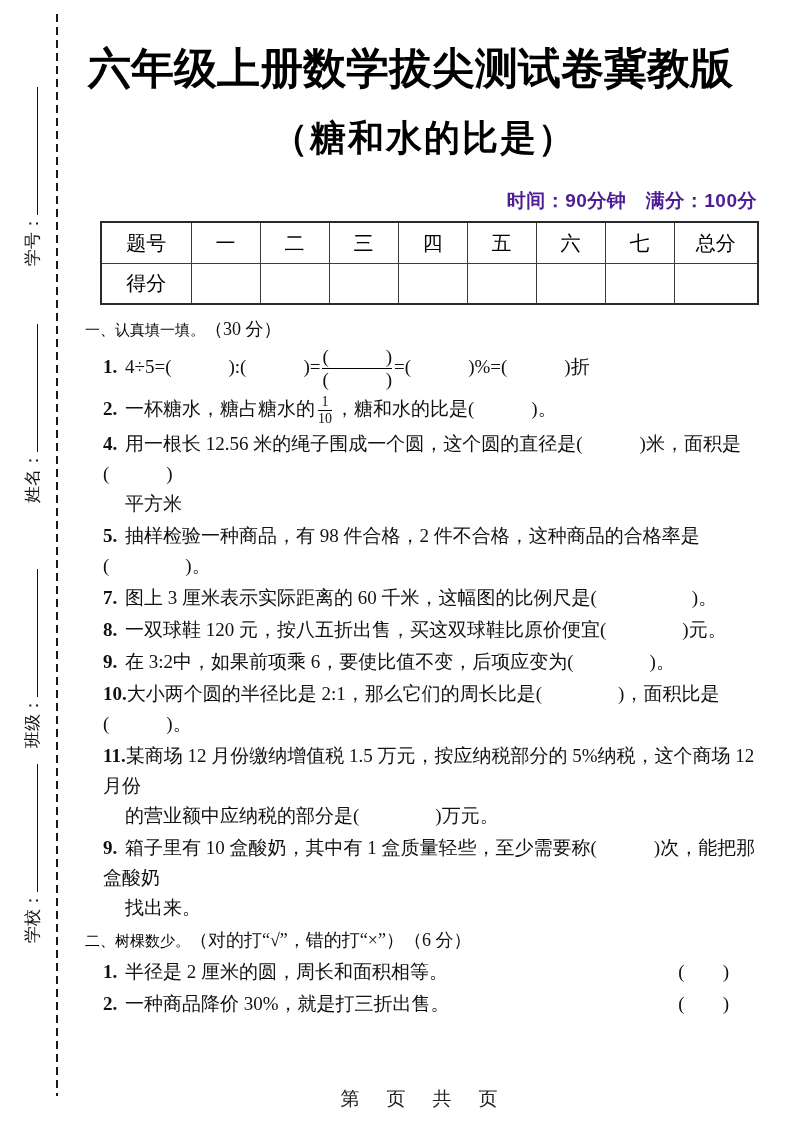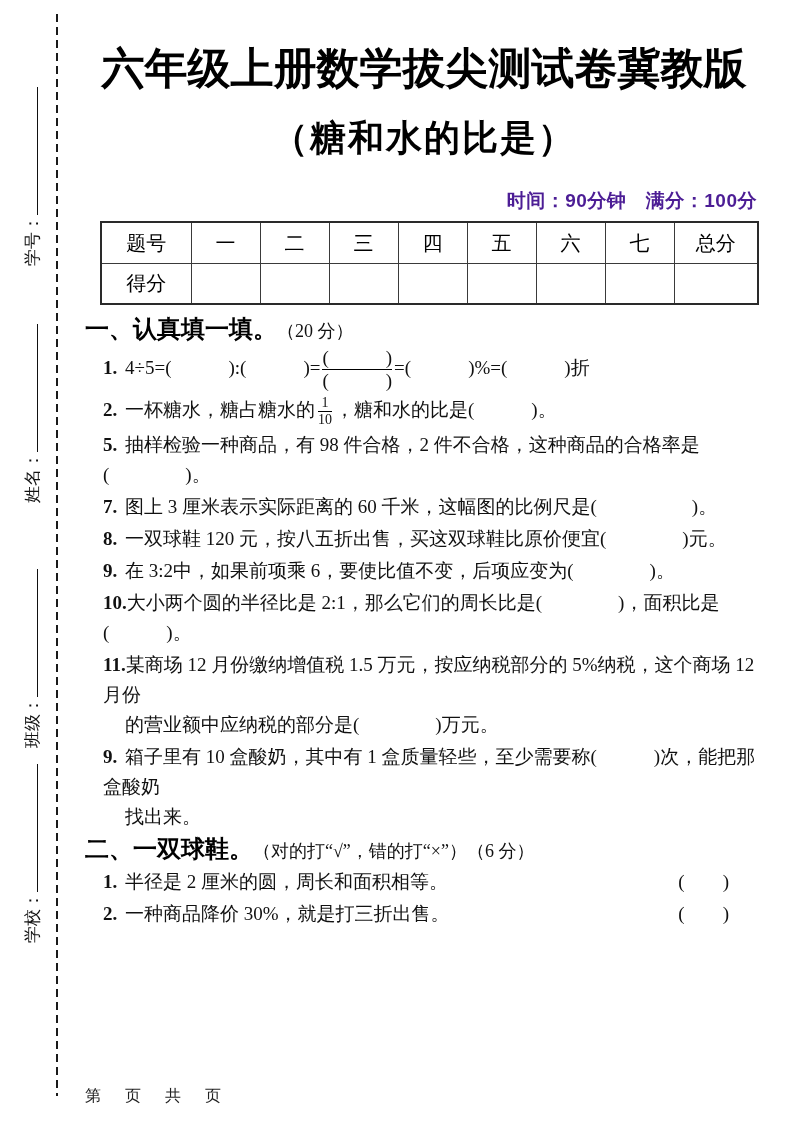--- a/index.html
+++ b/index.html
@@ -26,21 +26,21 @@
   .side-field.f0{top:159px}
   .side-field.f1{top:396px}
   .side-field.f2{top:641px}
   .side-field.f3{top:836px}
   .side-blank{
     display:inline-block;width:128px;height:14px;
     border-bottom:1.6px solid #111;vertical-align:baseline;
   }
   
   .title{
-    position:absolute;left:88px;top:40px;width:672px;text-align:center;
+    position:absolute;left:88px;top:40px;width:672px;
     font-family:"Liberation Sans","DejaVu Sans",sans-serif;
     font-weight:900;font-size:43px;letter-spacing:0px;color:#000;white-space:nowrap;
   }
   .subtitle{
     position:absolute;left:88px;top:114px;width:672px;text-align:center;
     font-family:"Liberation Sans","DejaVu Sans",sans-serif;
     font-weight:900;font-size:36px;letter-spacing:2px;color:#000;
   }
   .meta{
     position:absolute;top:188px;right:36px;
@@ -61,38 +61,38 @@
   .score-table tr:nth-child(1) td{height:40px;}
   .score-table tr:nth-child(2) td{height:39px;margin-left:29px;}
   
   .main{
     position:absolute;left:85px;top:314px;width:672px;
     font-size:19px;line-height:30px;color:#111;
   }
   .sec-heading{margin:0 0 1px 0;}
   .sec-bold{
     font-family:"Liberation Sans","DejaVu Sans",sans-serif;
-    font-weight:700;font-size:24px;color:#000;
+    font-weight:400;font-size:15px;color:#000;
   }
   .sec-rest{font-size:18px;}
   .question{padding-left:18px;margin-bottom:2px;}
   .qline{min-height:30px;}
   .qline.cont{padding-left:22px;}
   .qnum{display:inline-block;min-width:22px;font-weight:bold;}
   .ansblank{float:right;margin-right:28px;}
   .frac{
     display:inline-flex;flex-direction:column;text-align:center;
     vertical-align:middle;line-height:1.18;padding:0 2px;
   }
   .frac .fden{border-top:1.5px solid #000;}
   .frac.small{font-size:14px;line-height:1.12;margin:0 1px;}
   
   .footer{
-    position:absolute;left:85px;top:1086px;width:672px;text-align:left;
-    font-size:16px;color:#222;letter-spacing:4px;
+    position:absolute;left:85px;top:1086px;width:672px;text-align:center;
+    font-size:19px;color:#222;letter-spacing:4px;
   }
 </style>
 </head>
 <body>
 
 <div id="page">
 
   <div class="cut-line"></div>
 
   <div id="sidebar">
@@ -138,34 +138,38 @@
           <td></td>
           <td></td>
           <td></td>
           <td></td>
           <td></td>
         </tr>
       </tbody>
   </table>
 
   <div class="main" id="main-content">
-      <div class="sec-heading"><span class="sec-bold">一、认真填一填。</span><span class="sec-rest">（20 分）</span></div>
+      <div class="sec-heading"><span class="sec-bold">一、认真填一填。</span><span class="sec-rest">（30 分）</span></div>
       <div class="question">
         <div class="qline"><span class="qnum">1.</span>4÷5=(　　　):(　　　)=<span class="frac">
             <span class="fnum">(　　　)</span>
             <span class="fden">(　　　)</span>
           </span>=(　　　)%=(　　　)折</div>
       </div>
       <div class="question">
         <div class="qline"><span class="qnum">2.</span>一杯糖水，糖占糖水的<span class="frac small">
             <span class="fnum">1</span>
             <span class="fden">10</span>
           </span>，糖和水的比是(　　　)。</div>
       </div>
       <div class="question">
+        <div class="qline"><span class="qnum">4.</span>用一根长 12.56 米的绳子围成一个圆，这个圆的直径是(　　　)米，面积是(　　　)</div>
+        <div class="qline cont">平方米</div>
+      </div>
+      <div class="question">
         <div class="qline"><span class="qnum">5.</span>抽样检验一种商品，有 98 件合格，2 件不合格，这种商品的合格率是(　　　　)。</div>
       </div>
       <div class="question">
         <div class="qline"><span class="qnum">7.</span>图上 3 厘米表示实际距离的 60 千米，这幅图的比例尺是(　　　　　)。</div>
       </div>
       <div class="question">
         <div class="qline"><span class="qnum">8.</span>一双球鞋 120 元，按八五折出售，买这双球鞋比原价便宜(　　　　)元。</div>
       </div>
       <div class="question">
         <div class="qline"><span class="qnum">9.</span>在 3:2中，如果前项乘 6，要使比值不变，后项应变为(　　　　)。</div>
@@ -174,21 +178,21 @@
         <div class="qline"><span class="qnum">10.</span>大小两个圆的半径比是 2:1，那么它们的周长比是(　　　　)，面积比是(　　　)。</div>
       </div>
       <div class="question">
         <div class="qline"><span class="qnum">11.</span>某商场 12 月份缴纳增值税 1.5 万元，按应纳税部分的 5%纳税，这个商场 12 月份</div>
         <div class="qline cont">的营业额中应纳税的部分是(　　　　)万元。</div>
       </div>
       <div class="question">
         <div class="qline"><span class="qnum">9.</span>箱子里有 10 盒酸奶，其中有 1 盒质量轻些，至少需要称(　　　)次，能把那盒酸奶</div>
         <div class="qline cont">找出来。</div>
       </div>
-      <div class="sec-heading"><span class="sec-bold">二、一双球鞋。</span><span class="sec-rest">（对的打“√”，错的打“×”）（6 分）</span></div>
+      <div class="sec-heading"><span class="sec-bold">二、树棵数少。</span><span class="sec-rest">（对的打“√”，错的打“×”）（6 分）</span></div>
       <div class="question">
         <div class="qline"><span class="ansblank">(　　)</span><span class="qnum">1.</span>半径是 2 厘米的圆，周长和面积相等。</div>
       </div>
       <div class="question">
         <div class="qline"><span class="ansblank">(　　)</span><span class="qnum">2.</span>一种商品降价 30%，就是打三折出售。</div>
       </div>
     </div>
 
   <div class="footer">第　页　共　页</div>
 

